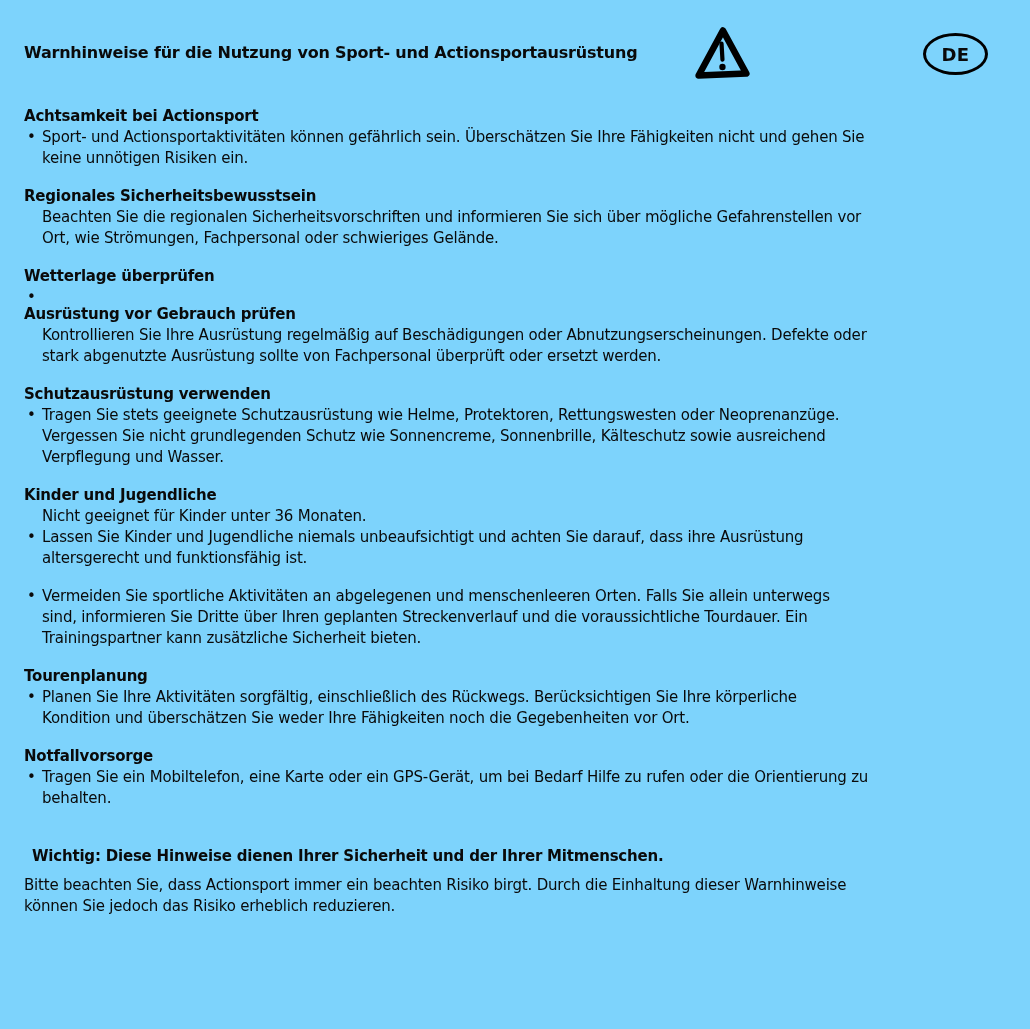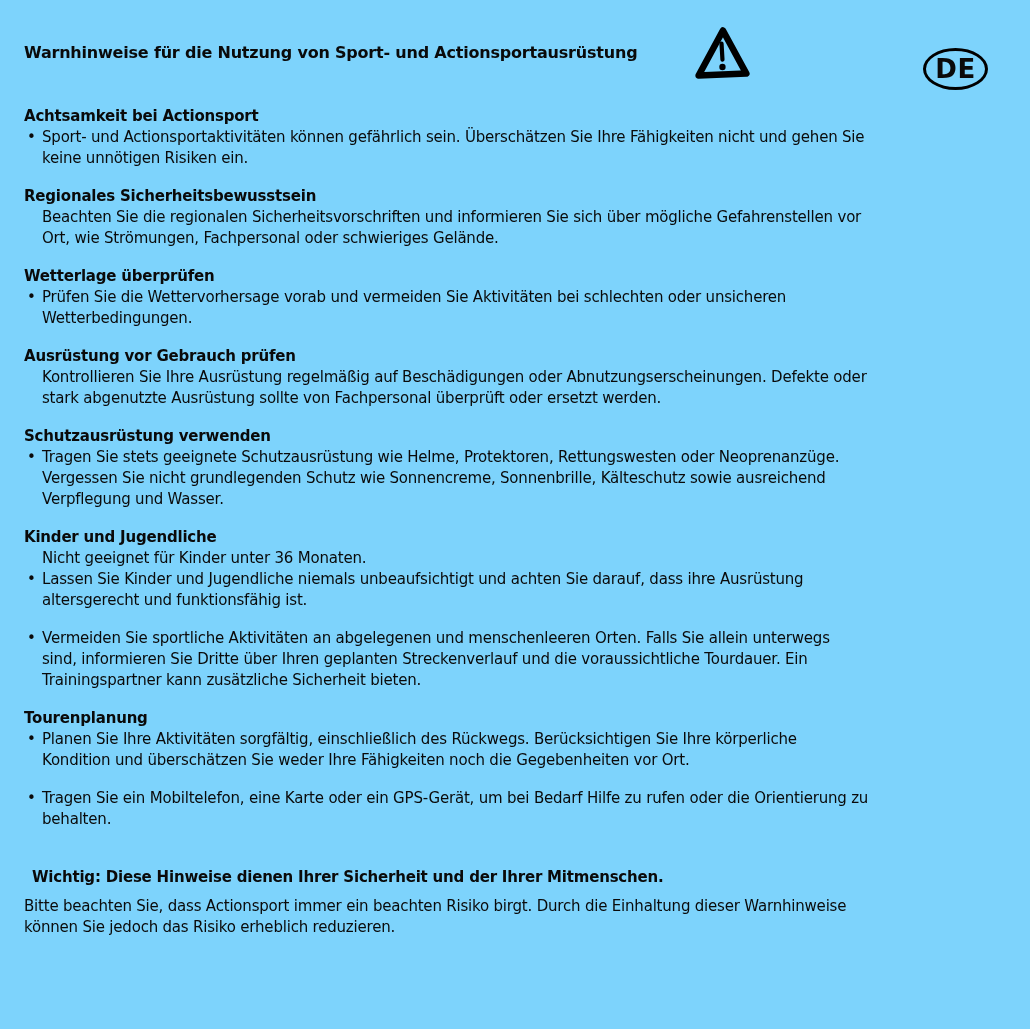--- a/index.html
+++ b/index.html
@@ -34,29 +34,29 @@
     white-space: nowrap;
   }
   .warn-tri {
     position: absolute;
     left: 668px;
     top: 24px;
   }
   .lang-badge {
     position: absolute;
     right: 12px;
-    top: 48px;
+    top: 33px;
     width: 59px;
     height: 36px;
     border: 3.5px solid #000;
     border-radius: 50%;
     display: flex;
     align-items: center;
     justify-content: center;
-    font-size: 26px;
+    font-size: 18px;
     font-weight: bold;
     letter-spacing: 0.5px;
   }
   
   .warn-section { margin: 0 0 17px 0; }
   .sec-heading {
     margin: 0;
     font-size: 15px;
     font-weight: bold;
     line-height: 21px;
@@ -131,22 +131,20 @@
 Ort, wie Strömungen, Fachpersonal oder schwieriges Gelände.</span>
   </div>
 </div>
   </section>
 
   <section class="warn-section">
     <h2 class="sec-heading">Wetterlage überprüfen</h2>
     <div class="sec-items">
   <div class="item">
     <span class="bullet">•</span>
-    <span class="item-text">Prüfen Sie die Wettervorhersage vorab und vermeiden Sie Aktivitäten bei schlechten oder unsicheren
-Wetterbedingungen.</span>
   </div>
 </div>
   </section>
 
   <section class="warn-section">
     <h2 class="sec-heading">Ausrüstung vor Gebrauch prüfen</h2>
     <div class="sec-items">
   <div class="item">
     <span class="item-text">Kontrollieren Sie Ihre Ausrüstung regelmäßig auf Beschädigungen oder Abnutzungserscheinungen. Defekte oder
 stark abgenutzte Ausrüstung sollte von Fachpersonal überprüft oder ersetzt werden.</span>
@@ -197,20 +195,21 @@
     <div class="sec-items">
   <div class="item">
     <span class="bullet">•</span>
     <span class="item-text">Planen Sie Ihre Aktivitäten sorgfältig, einschließlich des Rückwegs. Berücksichtigen Sie Ihre körperliche
 Kondition und überschätzen Sie weder Ihre Fähigkeiten noch die Gegebenheiten vor Ort.</span>
   </div>
 </div>
   </section>
 
   <section class="warn-section">
+    <h2 class="sec-heading">Notfallvorsorge</h2>
     <div class="sec-items">
   <div class="item">
     <span class="bullet">•</span>
     <span class="item-text">Tragen Sie ein Mobiltelefon, eine Karte oder ein GPS-Gerät, um bei Bedarf Hilfe zu rufen oder die Orientierung zu
 behalten.</span>
   </div>
 </div>
   </section>
 </main>
 

